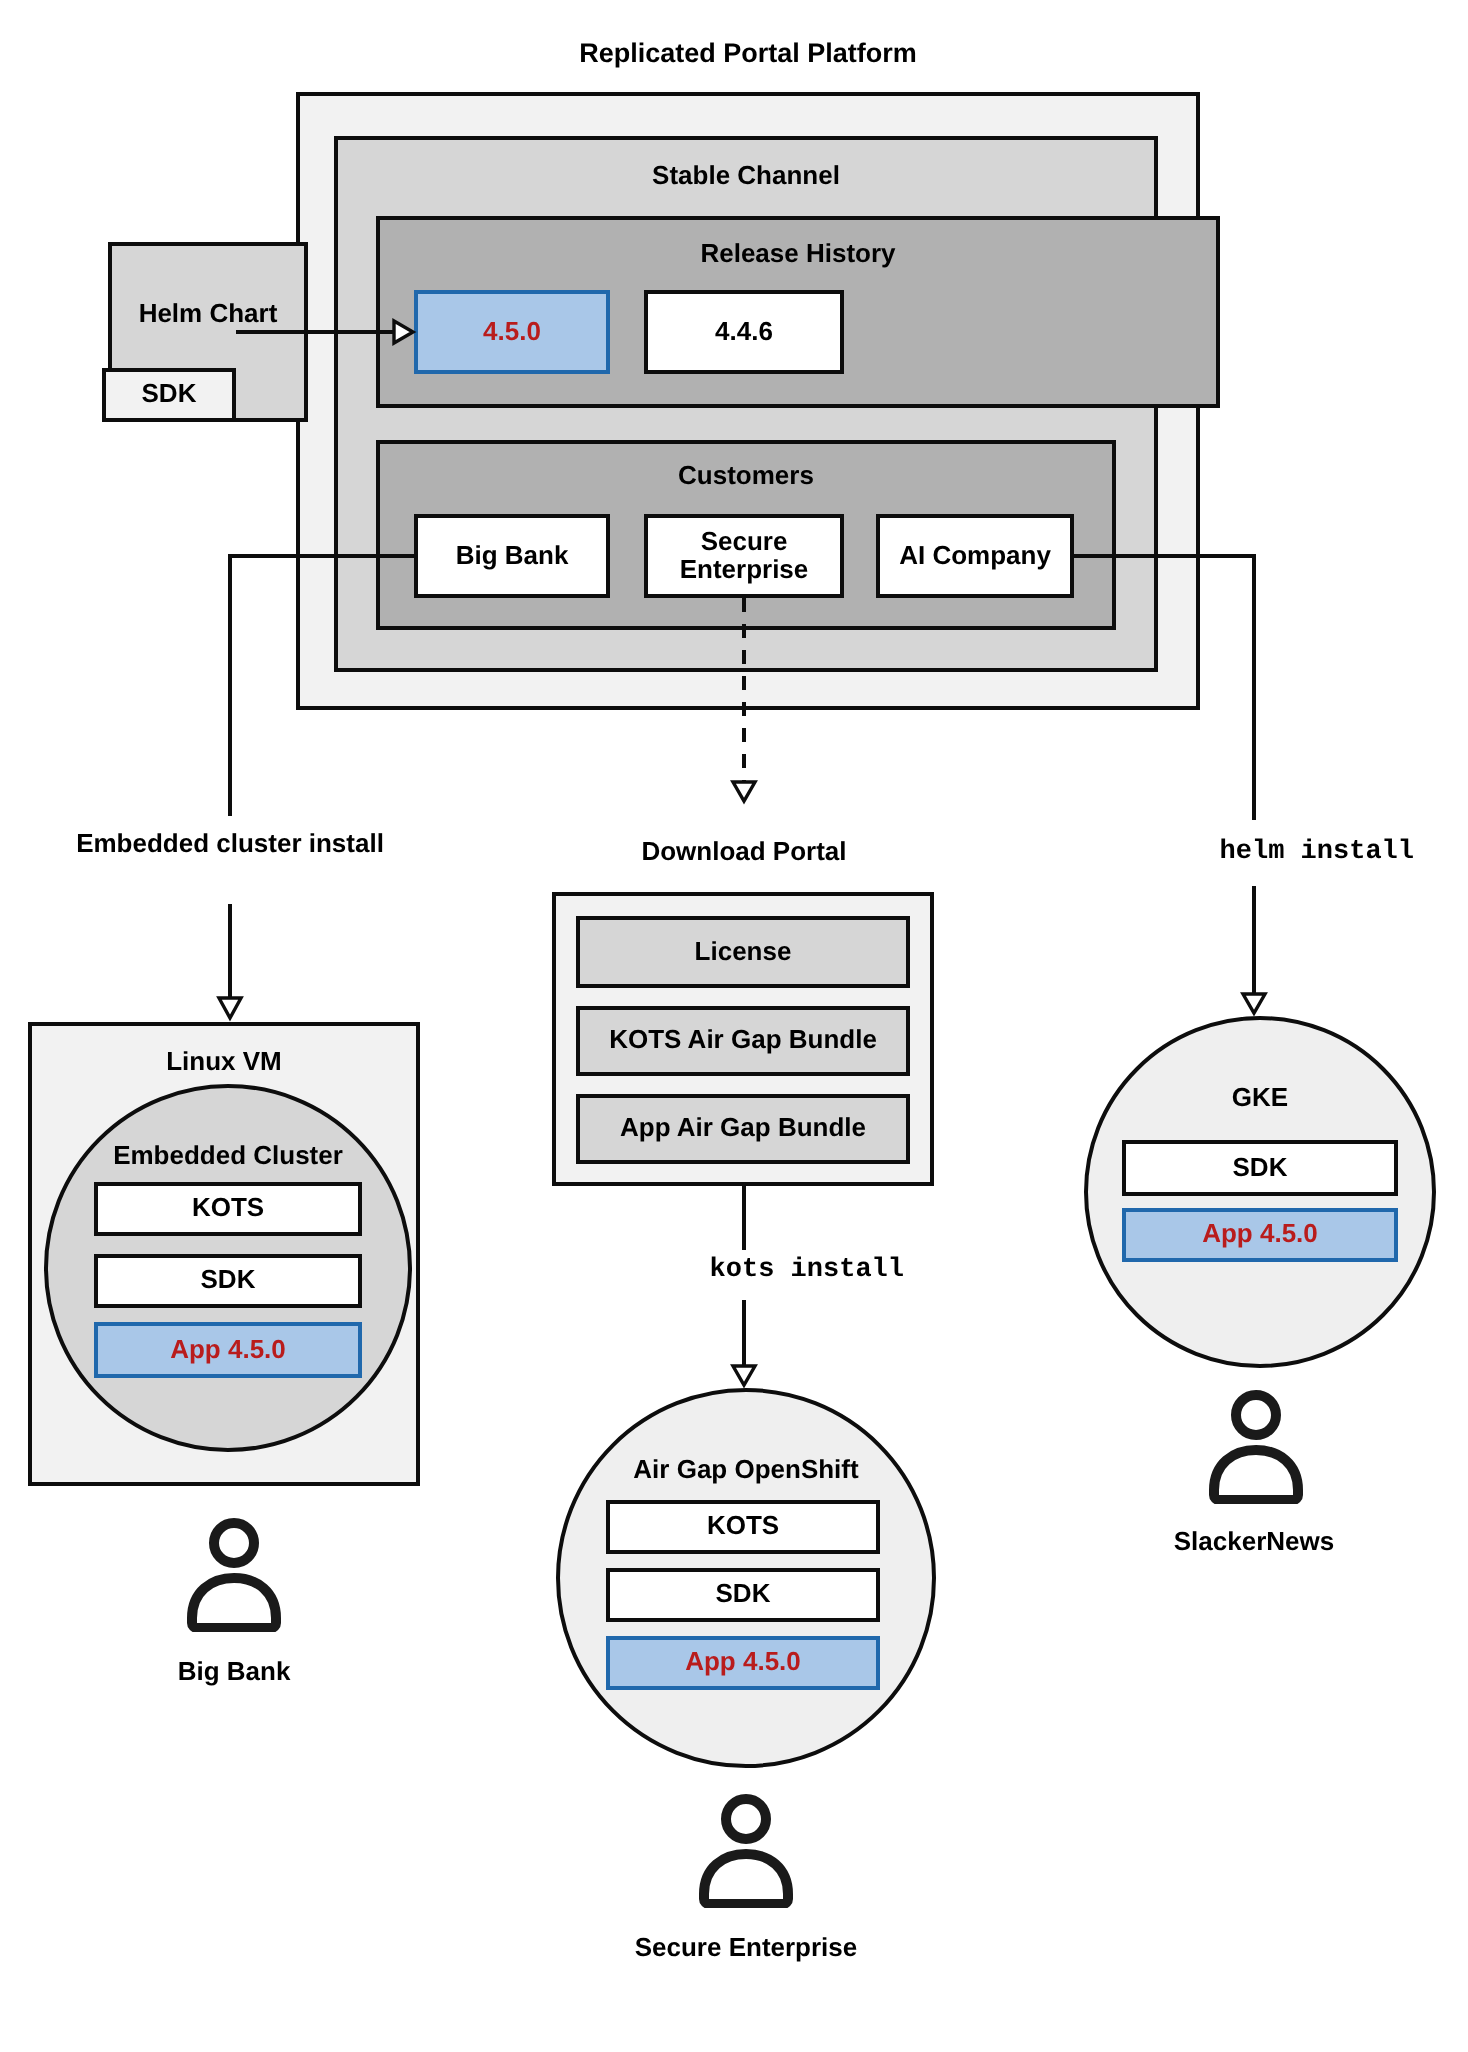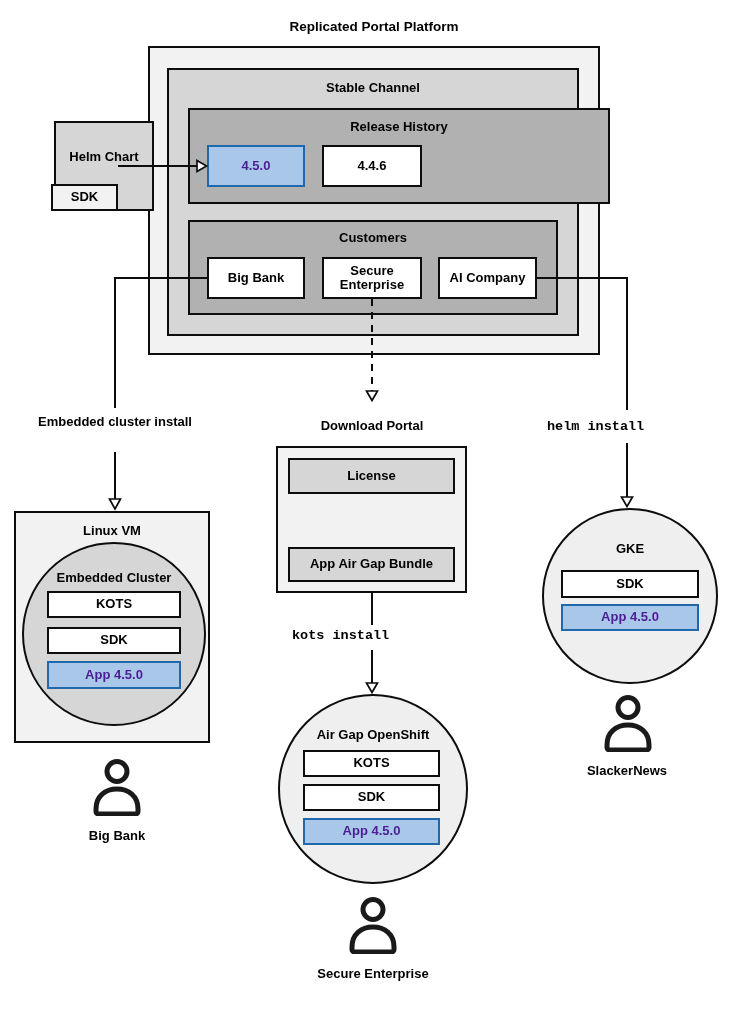--- a/index.html
+++ b/index.html
@@ -8,25 +8,25 @@
     font-family:"Liberation Sans","DejaVu Sans",sans-serif;color:#000;
     overflow:hidden;
   }
   .abs{position:absolute;box-sizing:border-box;}
   .box{border:2px solid #0d0d0d;}
   .fill-light{background:#f2f2f2;}
   .fill-med{background:#d6d6d6;}
   .fill-dark{background:#b1b1b1;}
   .fill-white{background:#ffffff;}
   .fill-circ{background:#efefef;}
-  .blue{background:#a9c7e8;border:2px solid #2068ac;color:#4c1d95;}
+  .blue{background:#a9c7e8;border:2px solid #2068ac;color:#b91c1c;}
   .lbl{font-weight:bold;font-size:13px;text-align:center;line-height:1.15;}
   .cell{display:flex;align-items:center;justify-content:center;font-weight:bold;font-size:13px;text-align:center;line-height:1.1;}
   .circle{border:2px solid #0d0d0d;border-radius:50%;}
-  .mono{font-family:"Liberation Mono","DejaVu Sans Mono",monospace;font-weight:bold;font-size:13.5px;text-align:left;}
+  .mono{font-family:"Liberation Mono","DejaVu Sans Mono",monospace;font-weight:bold;font-size:13.5px;text-align:right;}
   .toplabel{position:absolute;left:0;right:0;text-align:center;font-weight:bold;font-size:13px;}
   svg.overlay{position:absolute;left:0;top:0;width:734px;height:1026px;z-index:6;pointer-events:none;}
   .person{z-index:3;}
 </style>
 </head>
 <body>
 
 <div id="canvas">
 
   <div class="abs lbl" style="left:148px;top:19px;width:452px;font-size:13.5px;">Replicated Portal Platform</div>
@@ -71,20 +71,21 @@
     <svg width="56" height="58" viewBox="0 0 56 58">
       <circle cx="28" cy="13.5" r="10" fill="#fff" stroke="#1a1a1a" stroke-width="5"></circle>
       <path d="M7 51 c0-13 9.5-20 21-20 s21 7 21 20 v2.5 a2.5 2.5 0 0 1 -2.5 2.5 h-37 a2.5 2.5 0 0 1 -2.5 -2.5 z" fill="#fff" stroke="#1a1a1a" stroke-width="5" stroke-linejoin="round"></path>
     </svg>
   </div>
   <div class="abs lbl" style="left:47px;top:829px;width:140px;">Big Bank</div>
 
   <div class="abs lbl" style="left:292px;top:419px;width:160px;">Download Portal</div>
   <div class="abs box fill-light" style="left:276px;top:446px;width:191px;height:147px;"></div>
   <div class="abs cell box fill-med" style="left:288px;top:458px;width:167px;height:36px;text-align:right;">License</div>
+  <div class="abs cell box fill-med" style="left:288px;top:503px;width:167px;height:35px;">KOTS Air Gap Bundle</div>
   <div class="abs cell box fill-med" style="left:288px;top:547px;width:167px;height:35px;">App Air Gap Bundle</div>
 
   <div class="abs mono" style="left:292px;top:628px;width:160px;">kots install</div>
 
   <div class="abs circle fill-circ" style="left:278px;top:694px;width:190px;height:190px;">
     <div class="toplabel" style="top:31px;">Air Gap OpenShift</div>
   </div>
   <div class="abs cell box fill-white" style="left:303px;top:750px;width:137px;height:27px;">KOTS</div>
   <div class="abs cell box fill-white" style="left:303px;top:784px;width:137px;height:27px;">SDK</div>
   <div class="abs cell blue" style="left:303px;top:818px;width:137px;height:27px;">App 4.5.0</div>

